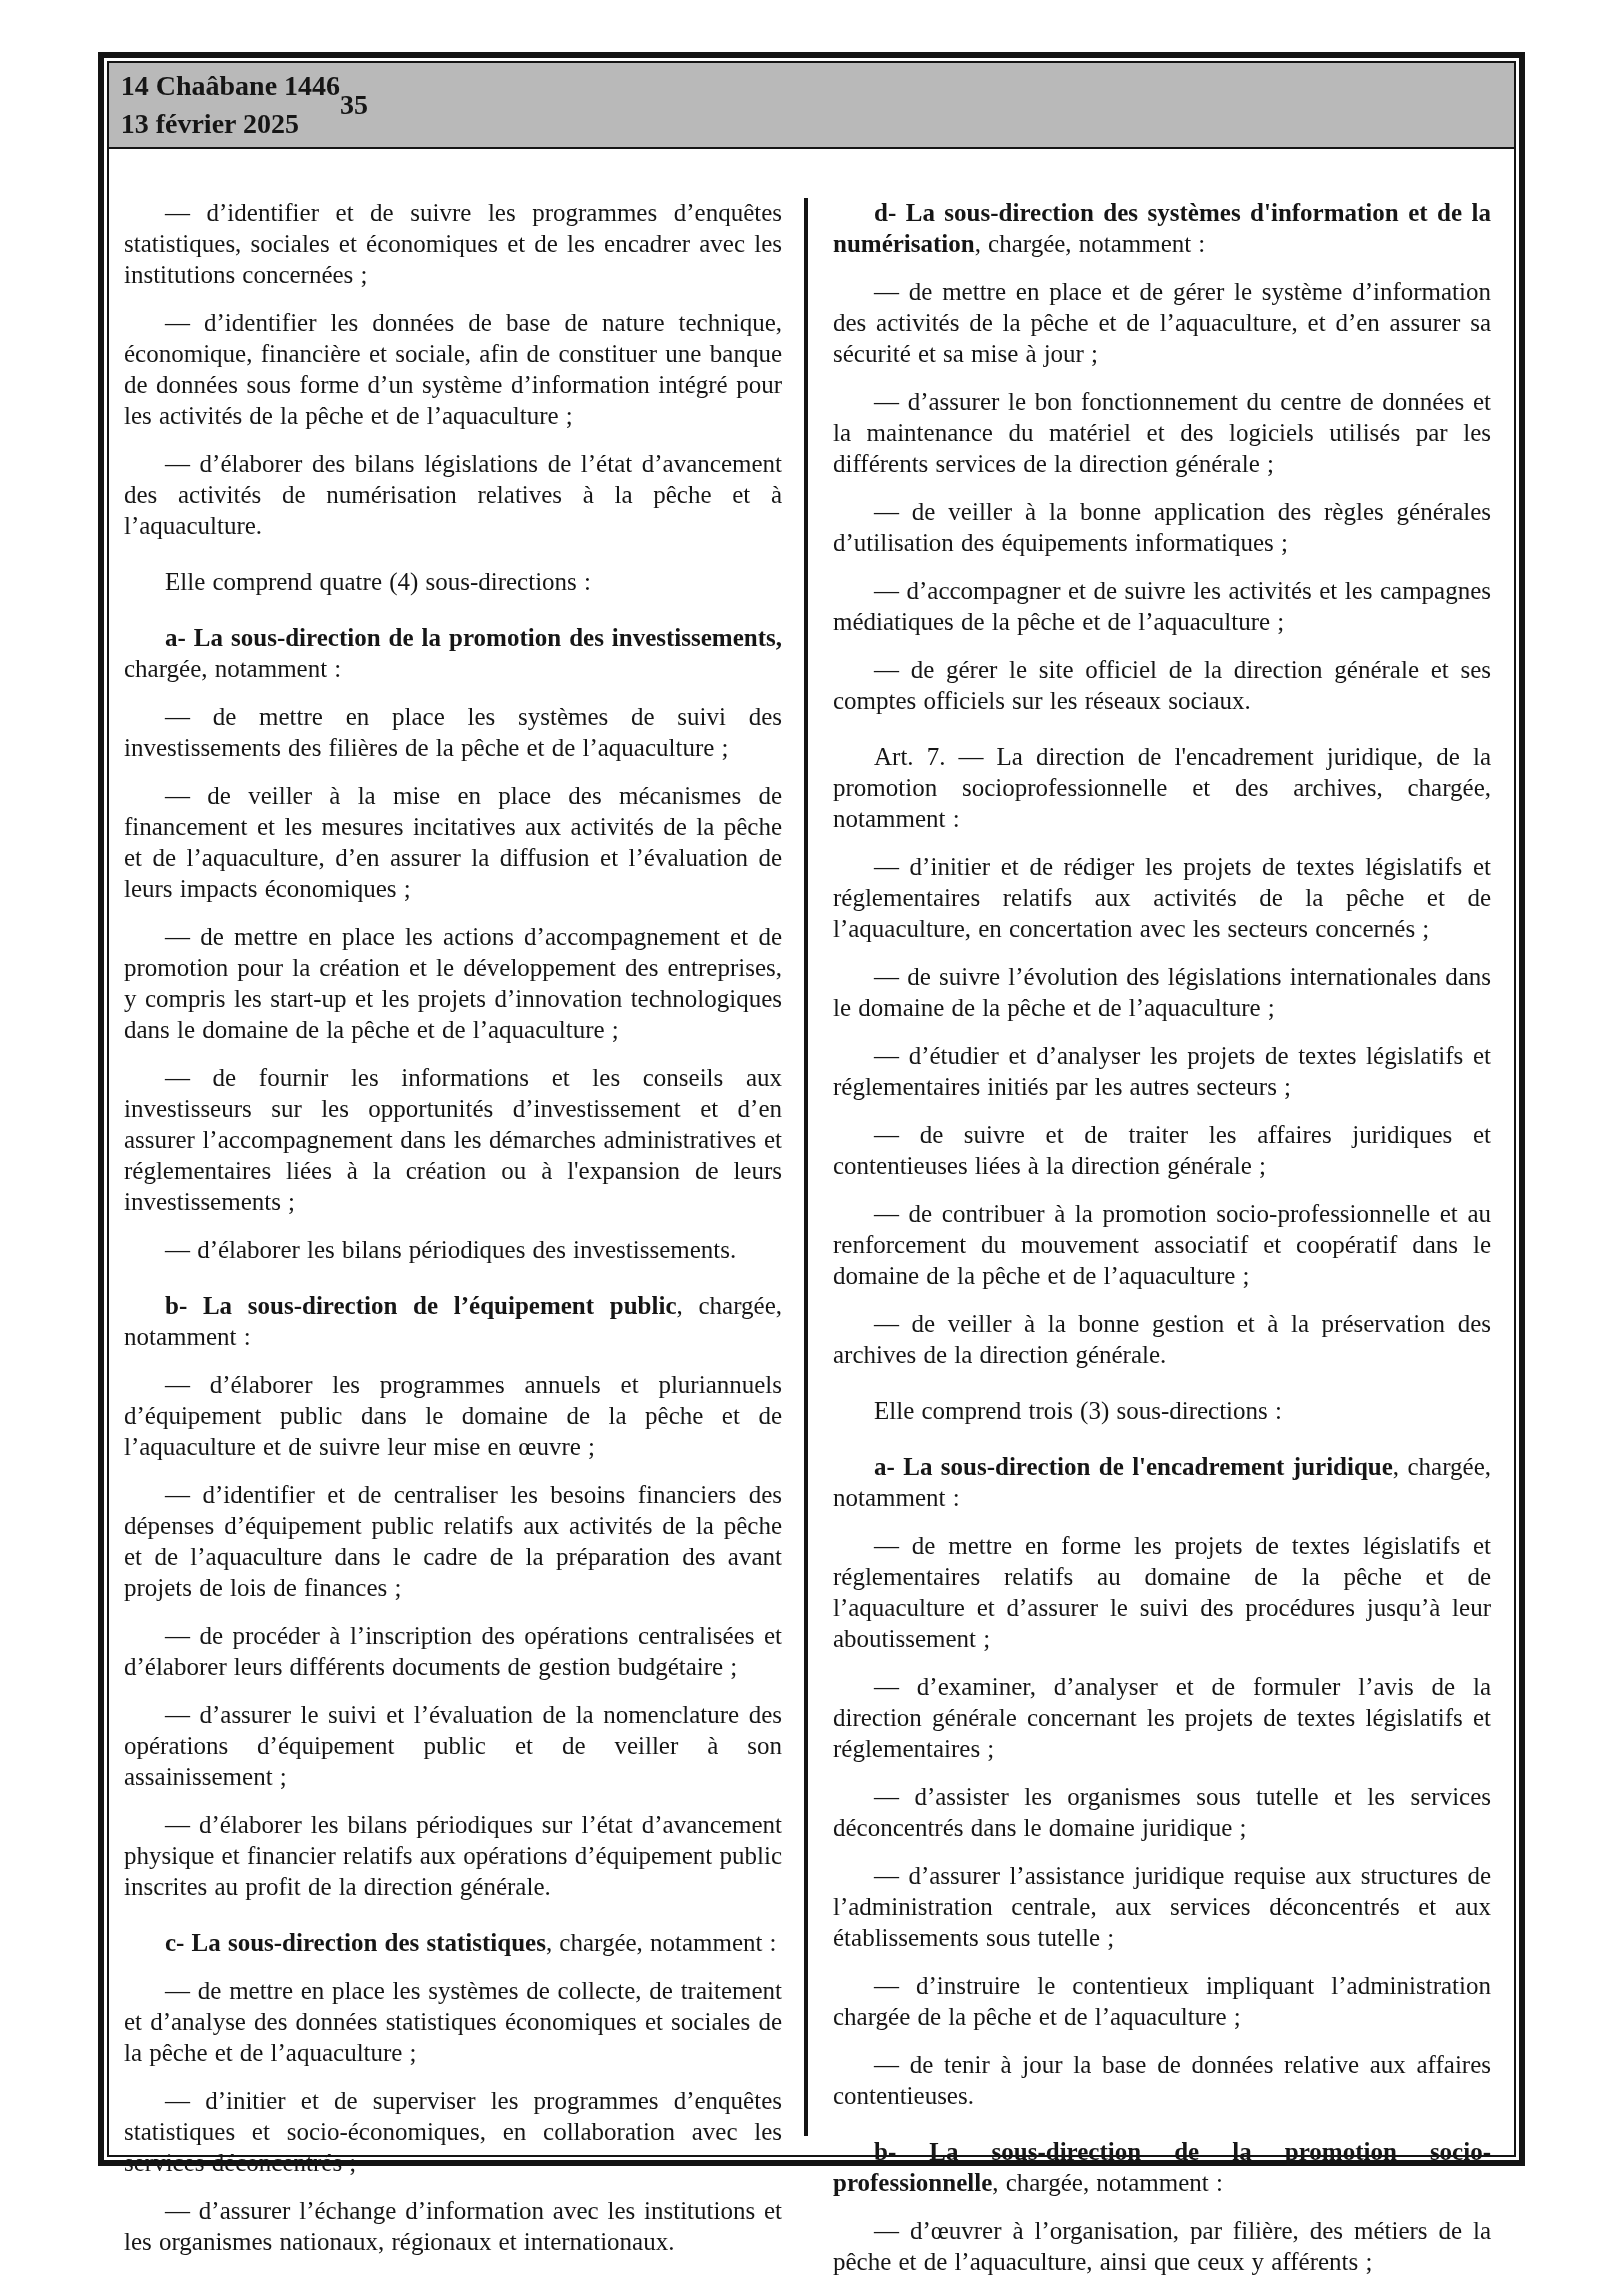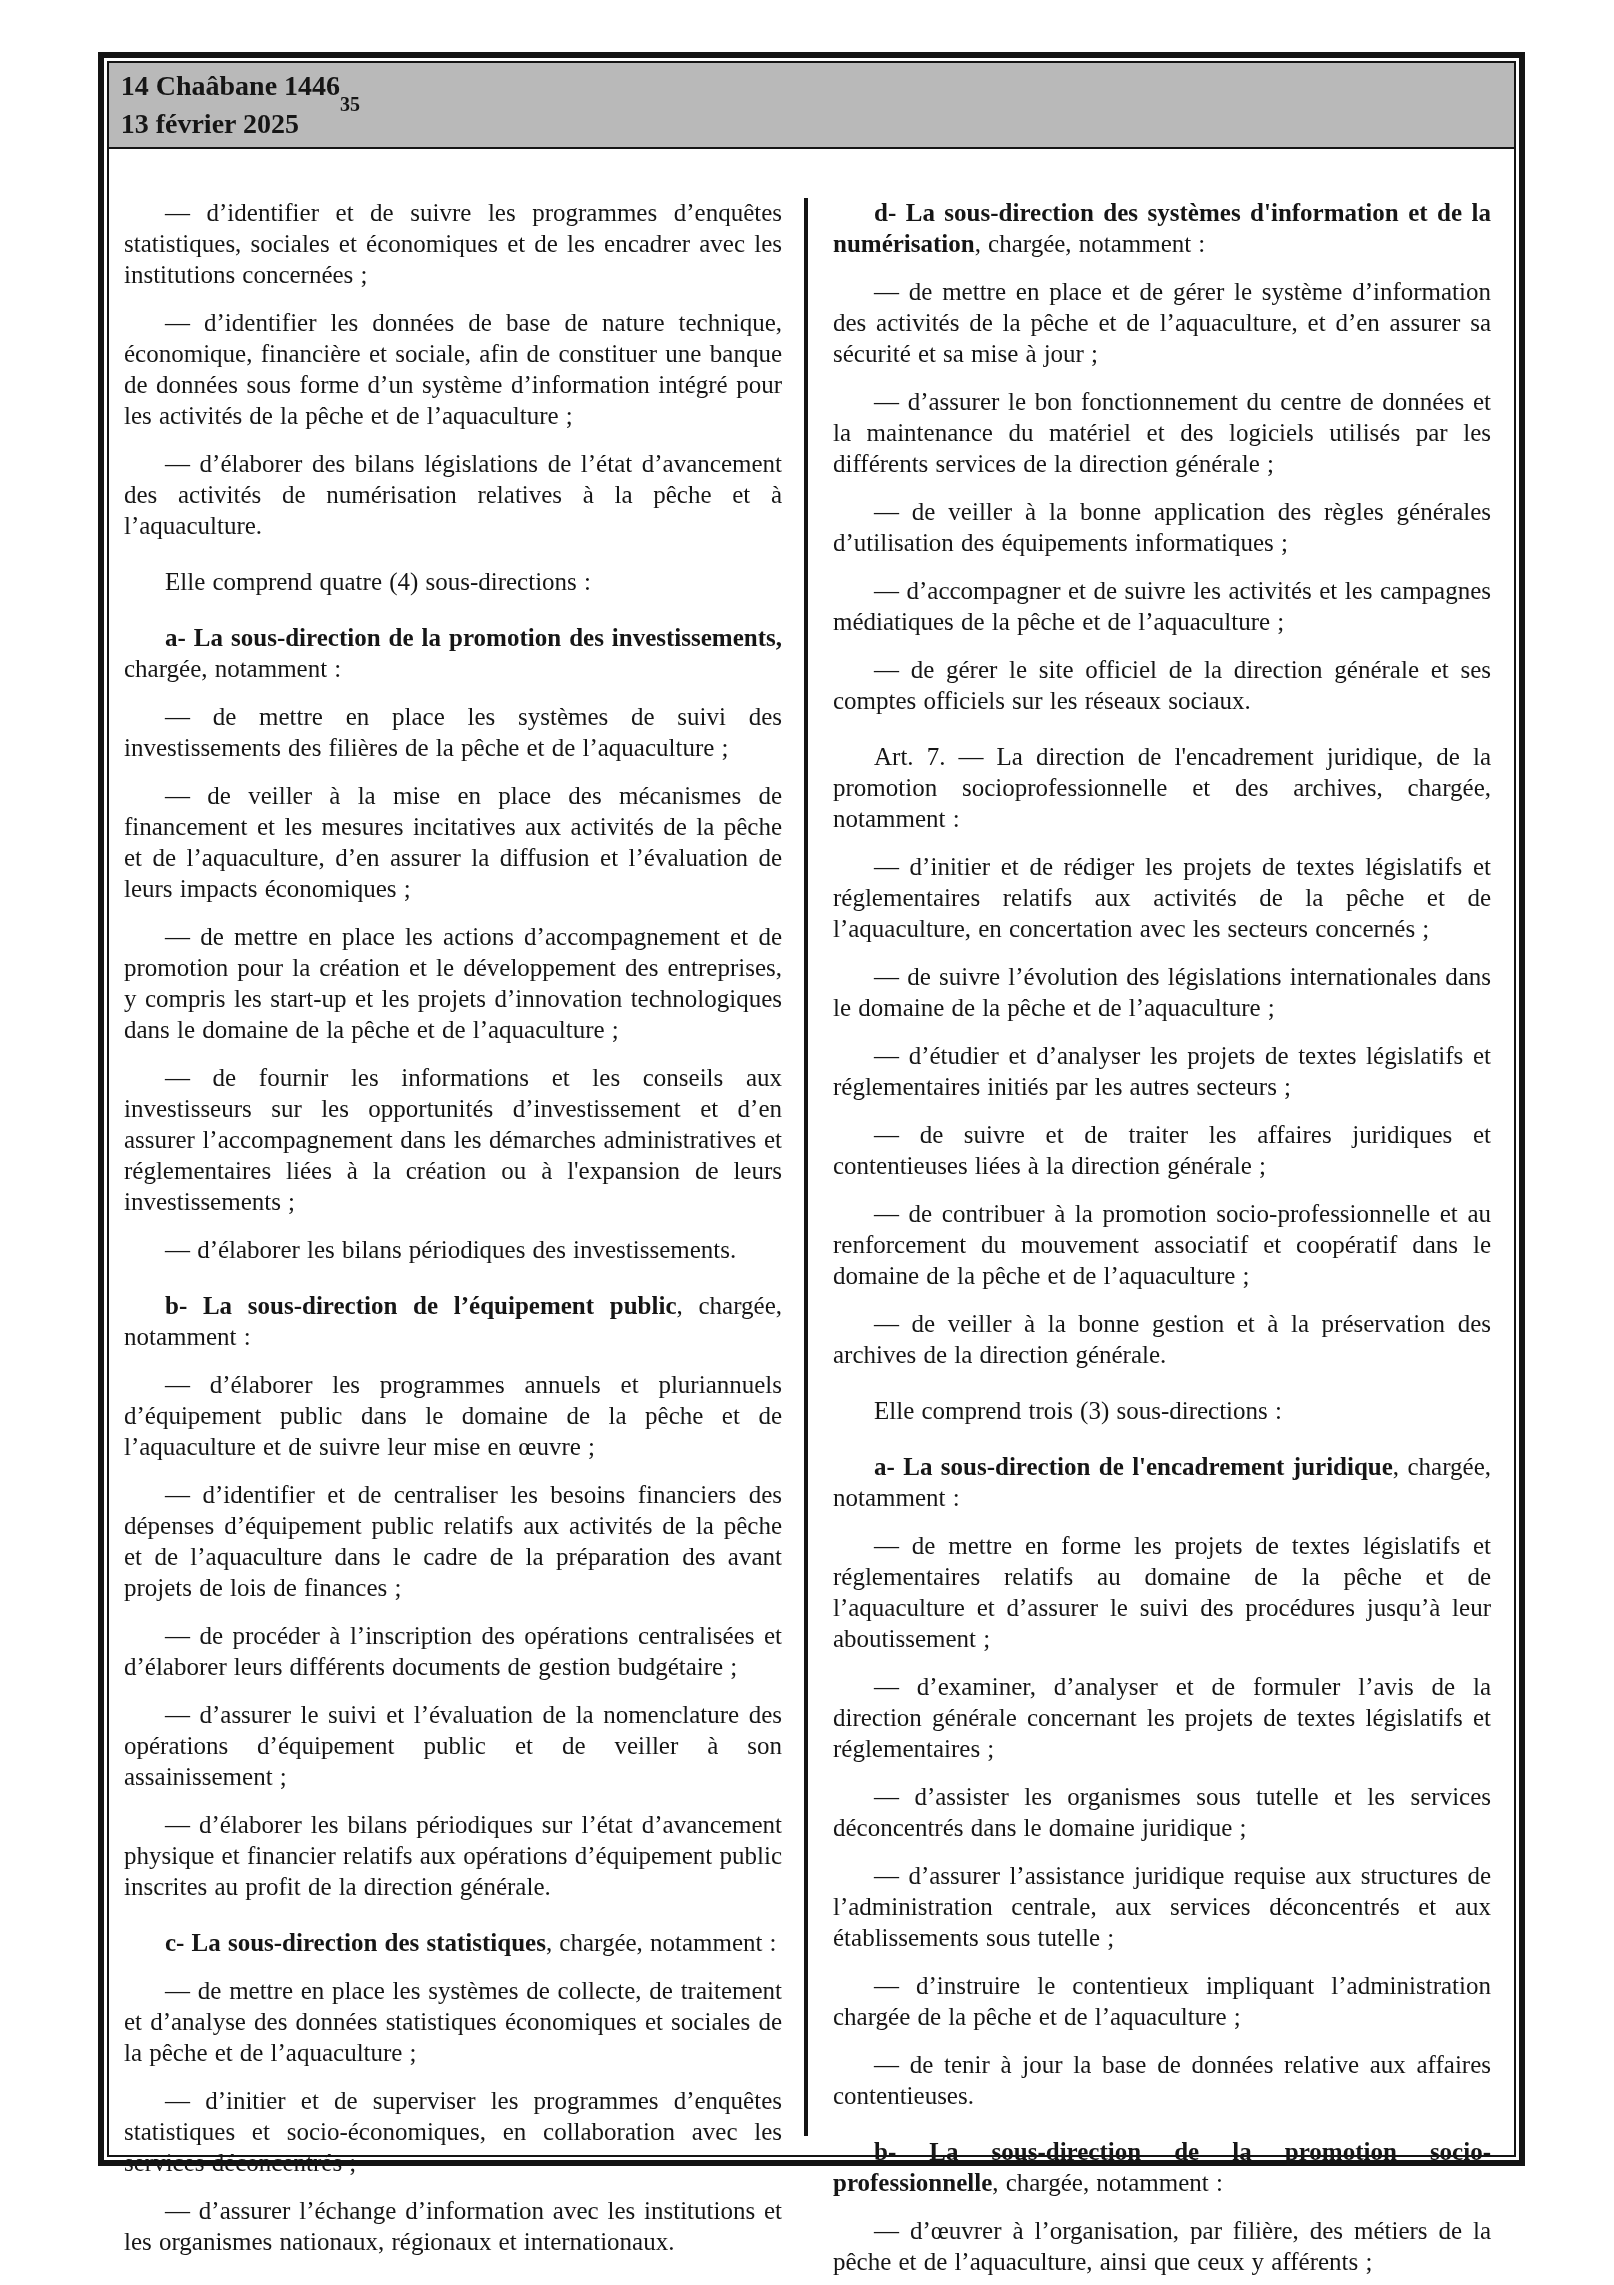--- a/index.html
+++ b/index.html
@@ -25,21 +25,21 @@
   }
   .header-dates{
     padding-left:12px;font-weight:bold;font-size:28px;line-height:38px;
     white-space:nowrap;
   }
   .header-title{
     flex:1;text-align:center;font-weight:bold;font-size:28px;
     letter-spacing:0px;white-space:nowrap;
   }
   .header-page{
-    padding-right:25px;font-weight:bold;font-size:20px;
+    padding-right:25px;font-weight:bold;font-size:28px;
   }
   .content{
     position:absolute;left:0;top:0;width:1615px;height:1821px;
   }
   .col{
     position:absolute;top:197px;width:658px;
   }
   .col-left{left:124px;}
   .col-right{left:833px;}
   .divider{

